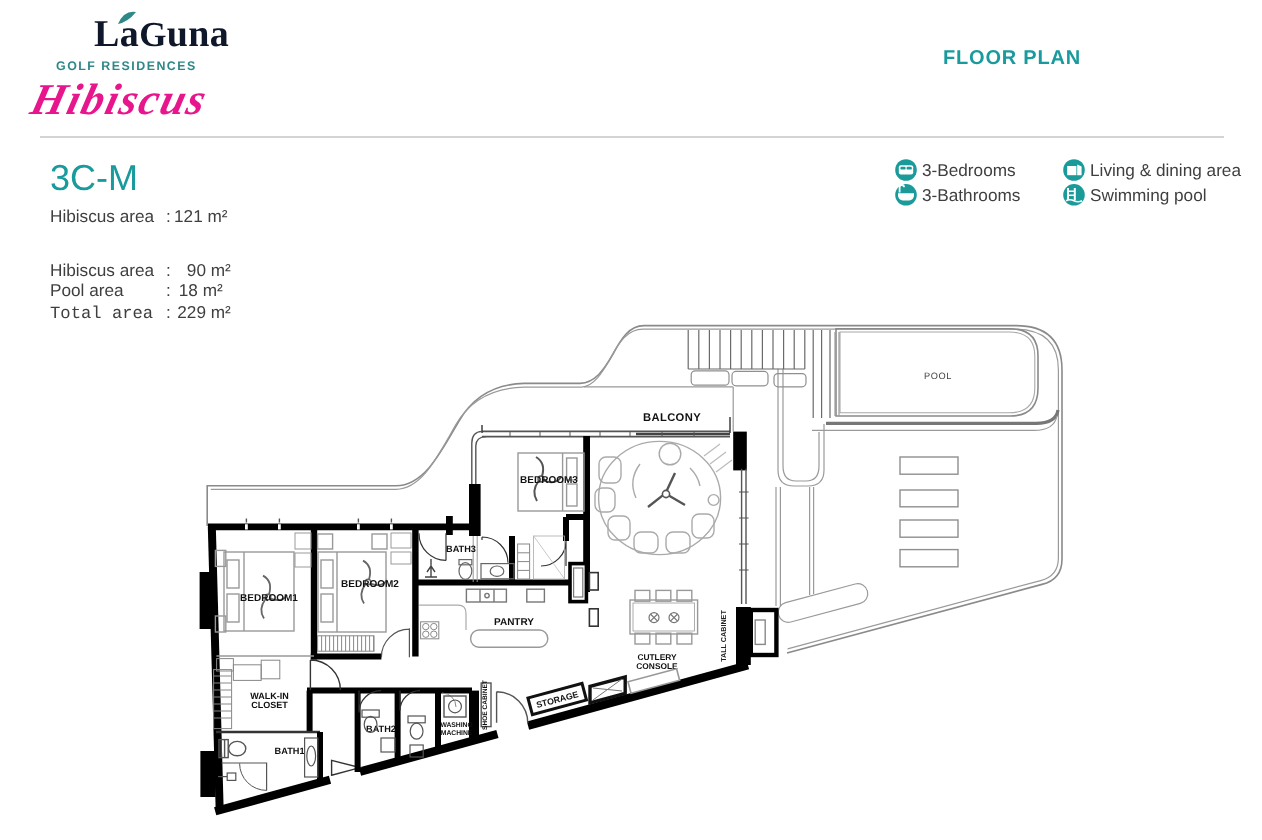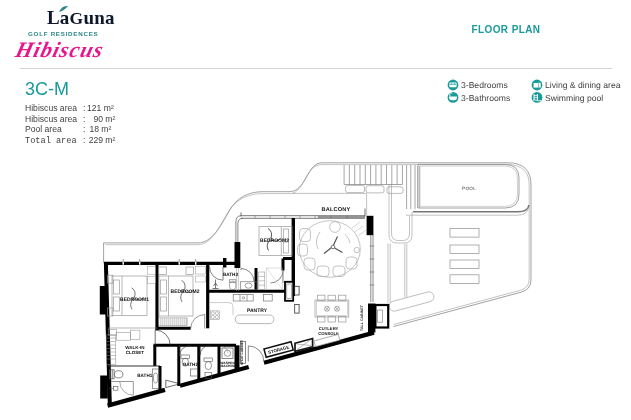--- a/index.html
+++ b/index.html
@@ -22,21 +22,21 @@
 <div class="abs" style="left:16px;top:37px;width:110px;color:#e8168c;font-family:'Liberation Serif',serif;font-style:italic;font-weight:bold;font-size:22px;transform:skewX(-14deg);letter-spacing:1px;">Hibiscus</div>
 
 <div class="abs" style="left:400px;top:24px;width:212px;text-align:center;color:#199a9c;font-size:10px;font-weight:bold;letter-spacing:0.4px;">FLOOR PLAN</div>
 
 <div class="abs" style="left:20px;top:68px;width:592px;height:1px;background:#d4d4d4;"></div>
 
 <div class="abs" style="left:25px;top:79px;color:#199a9c;font-size:18px;font-weight:normal;">3C-M</div>
 
 <div class="abs" style="left:25px;top:103px;width:92px;font-size:8.6px;color:#3f3f3f;line-height:10.6px;">
   <div><span style="display:inline-block;width:58px;">Hibiscus area</span><span>:</span><span style="display:inline-block;width:30px;text-align:center;">121 m²</span></div>
-  <div><span style="display:inline-block;width:58px;">Hibiscus area</span><span>:</span><span style="display:inline-block;width:30px;text-align:right;">90 m²</span></div>
+  <div><span style="display:inline-block;width:58px;">Hibiscus area</span><span>:</span><span style="display:inline-block;width:30px;text-align:right;margin-top:16px;">90 m²</span></div>
   <div><span style="display:inline-block;width:58px;">Pool area</span><span>:</span><span style="display:inline-block;width:30px;text-align:center;">18 m²</span></div>
   <div><span style="display:inline-block;width:58px;font-family:Liberation Mono, monospace;">Total area</span><span>:</span><span style="display:inline-block;width:30px;text-align:right;">229 m²</span></div>
 </div>
 
 <svg class="abs" style="left:440px;top:74px;" width="191" height="32" viewBox="0 0 191 32">
 
   <g>
       <circle cx="13" cy="11" r="5.4" fill="#1a9a99"></circle>
   <rect x="9.4" y="8.6" width="7.2" height="4.6" rx="1" fill="#fff"></rect>
   <rect x="10.2" y="9.4" width="2.6" height="1.4" rx="0.6" fill="#1a9a99"></rect>

